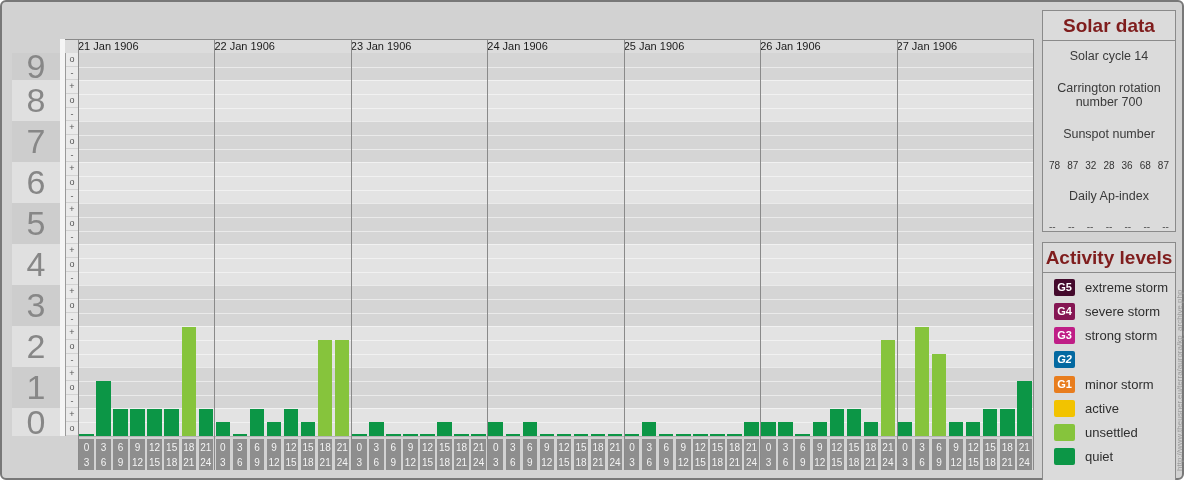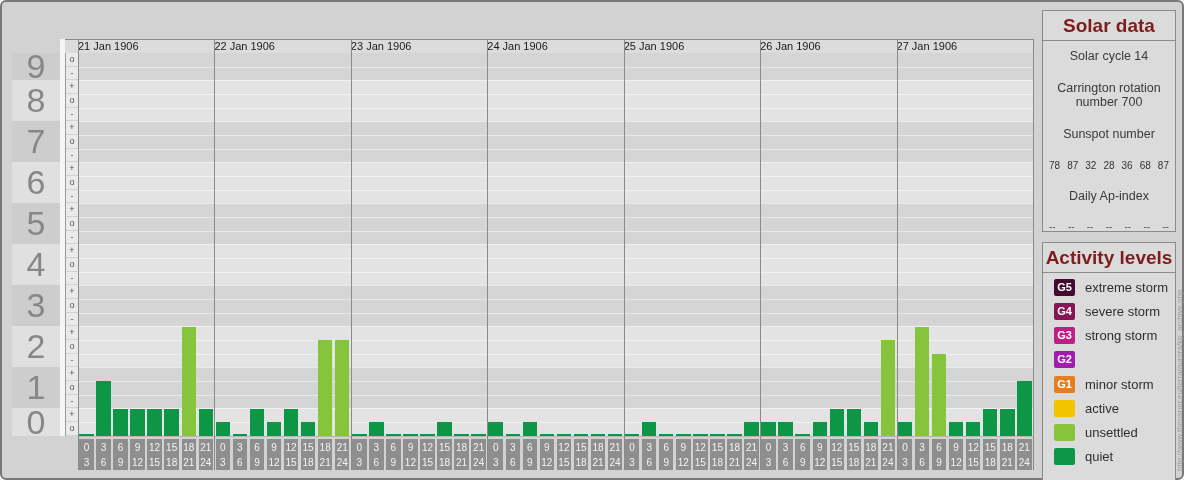--- a/index.html
+++ b/index.html
@@ -498,21 +498,21 @@
         </div>
       <div class="lvlrow">
           <span class="chip" style="background: rgb(133, 22, 83);">G4</span>
           <span class="lvltext">severe storm</span>
         </div>
       <div class="lvlrow">
           <span class="chip" style="background: rgb(191, 30, 134);">G3</span>
           <span class="lvltext">strong storm</span>
         </div>
       <div class="lvlrow">
-          <span class="chip" style="background: #a21caf;">G2</span>
+          <span class="chip" style="background: #0369a1; font-style: italic;">G2</span>
         </div>
       <div class="lvlrow">
           <span class="chip" style="background: rgb(232, 125, 30);">G1</span>
           <span class="lvltext">minor storm</span>
         </div>
       <div class="lvlrow">
           <span class="chip" style="background: rgb(242, 195, 0);"></span>
           <span class="lvltext">active</span>
         </div>
       <div class="lvlrow">

